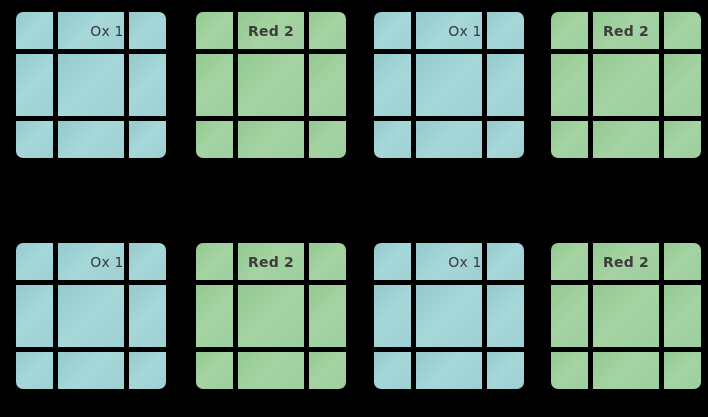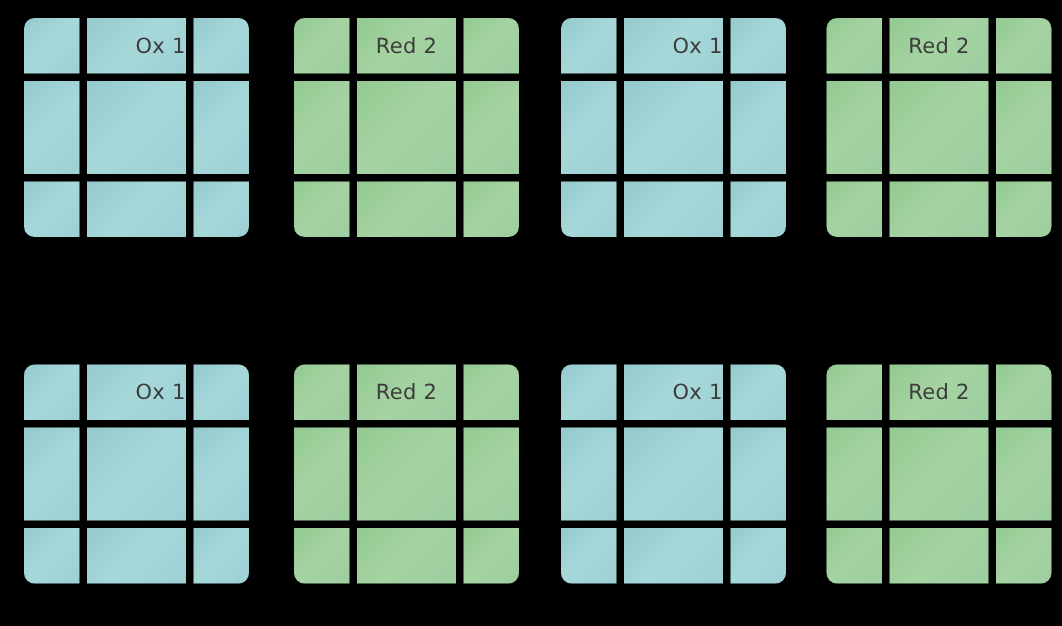--- a/index.html
+++ b/index.html
@@ -42,20 +42,21 @@
   }
 
   
   .cell.blue {
     background: linear-gradient(135deg, #95c9cc 0%, #a6d8da 48%, #9ecfd2 100%);
     padding-left: 32px;
   }
   
   .cell.green {
     background: linear-gradient(135deg, #93c992 0%, #a5d3a2 48%, #9dceA0 100%);
+    font-weight: bold;
   }
 
   
   .grid-block .cell.tl { border-top-left-radius: 7px; }
   .grid-block .cell.tr { border-top-right-radius: 7px; }
   .grid-block .cell.bl { border-bottom-left-radius: 7px; }
   .grid-block .cell.br { border-bottom-right-radius: 7px; }
 
   .cell-label {
     font-size: 14px;

